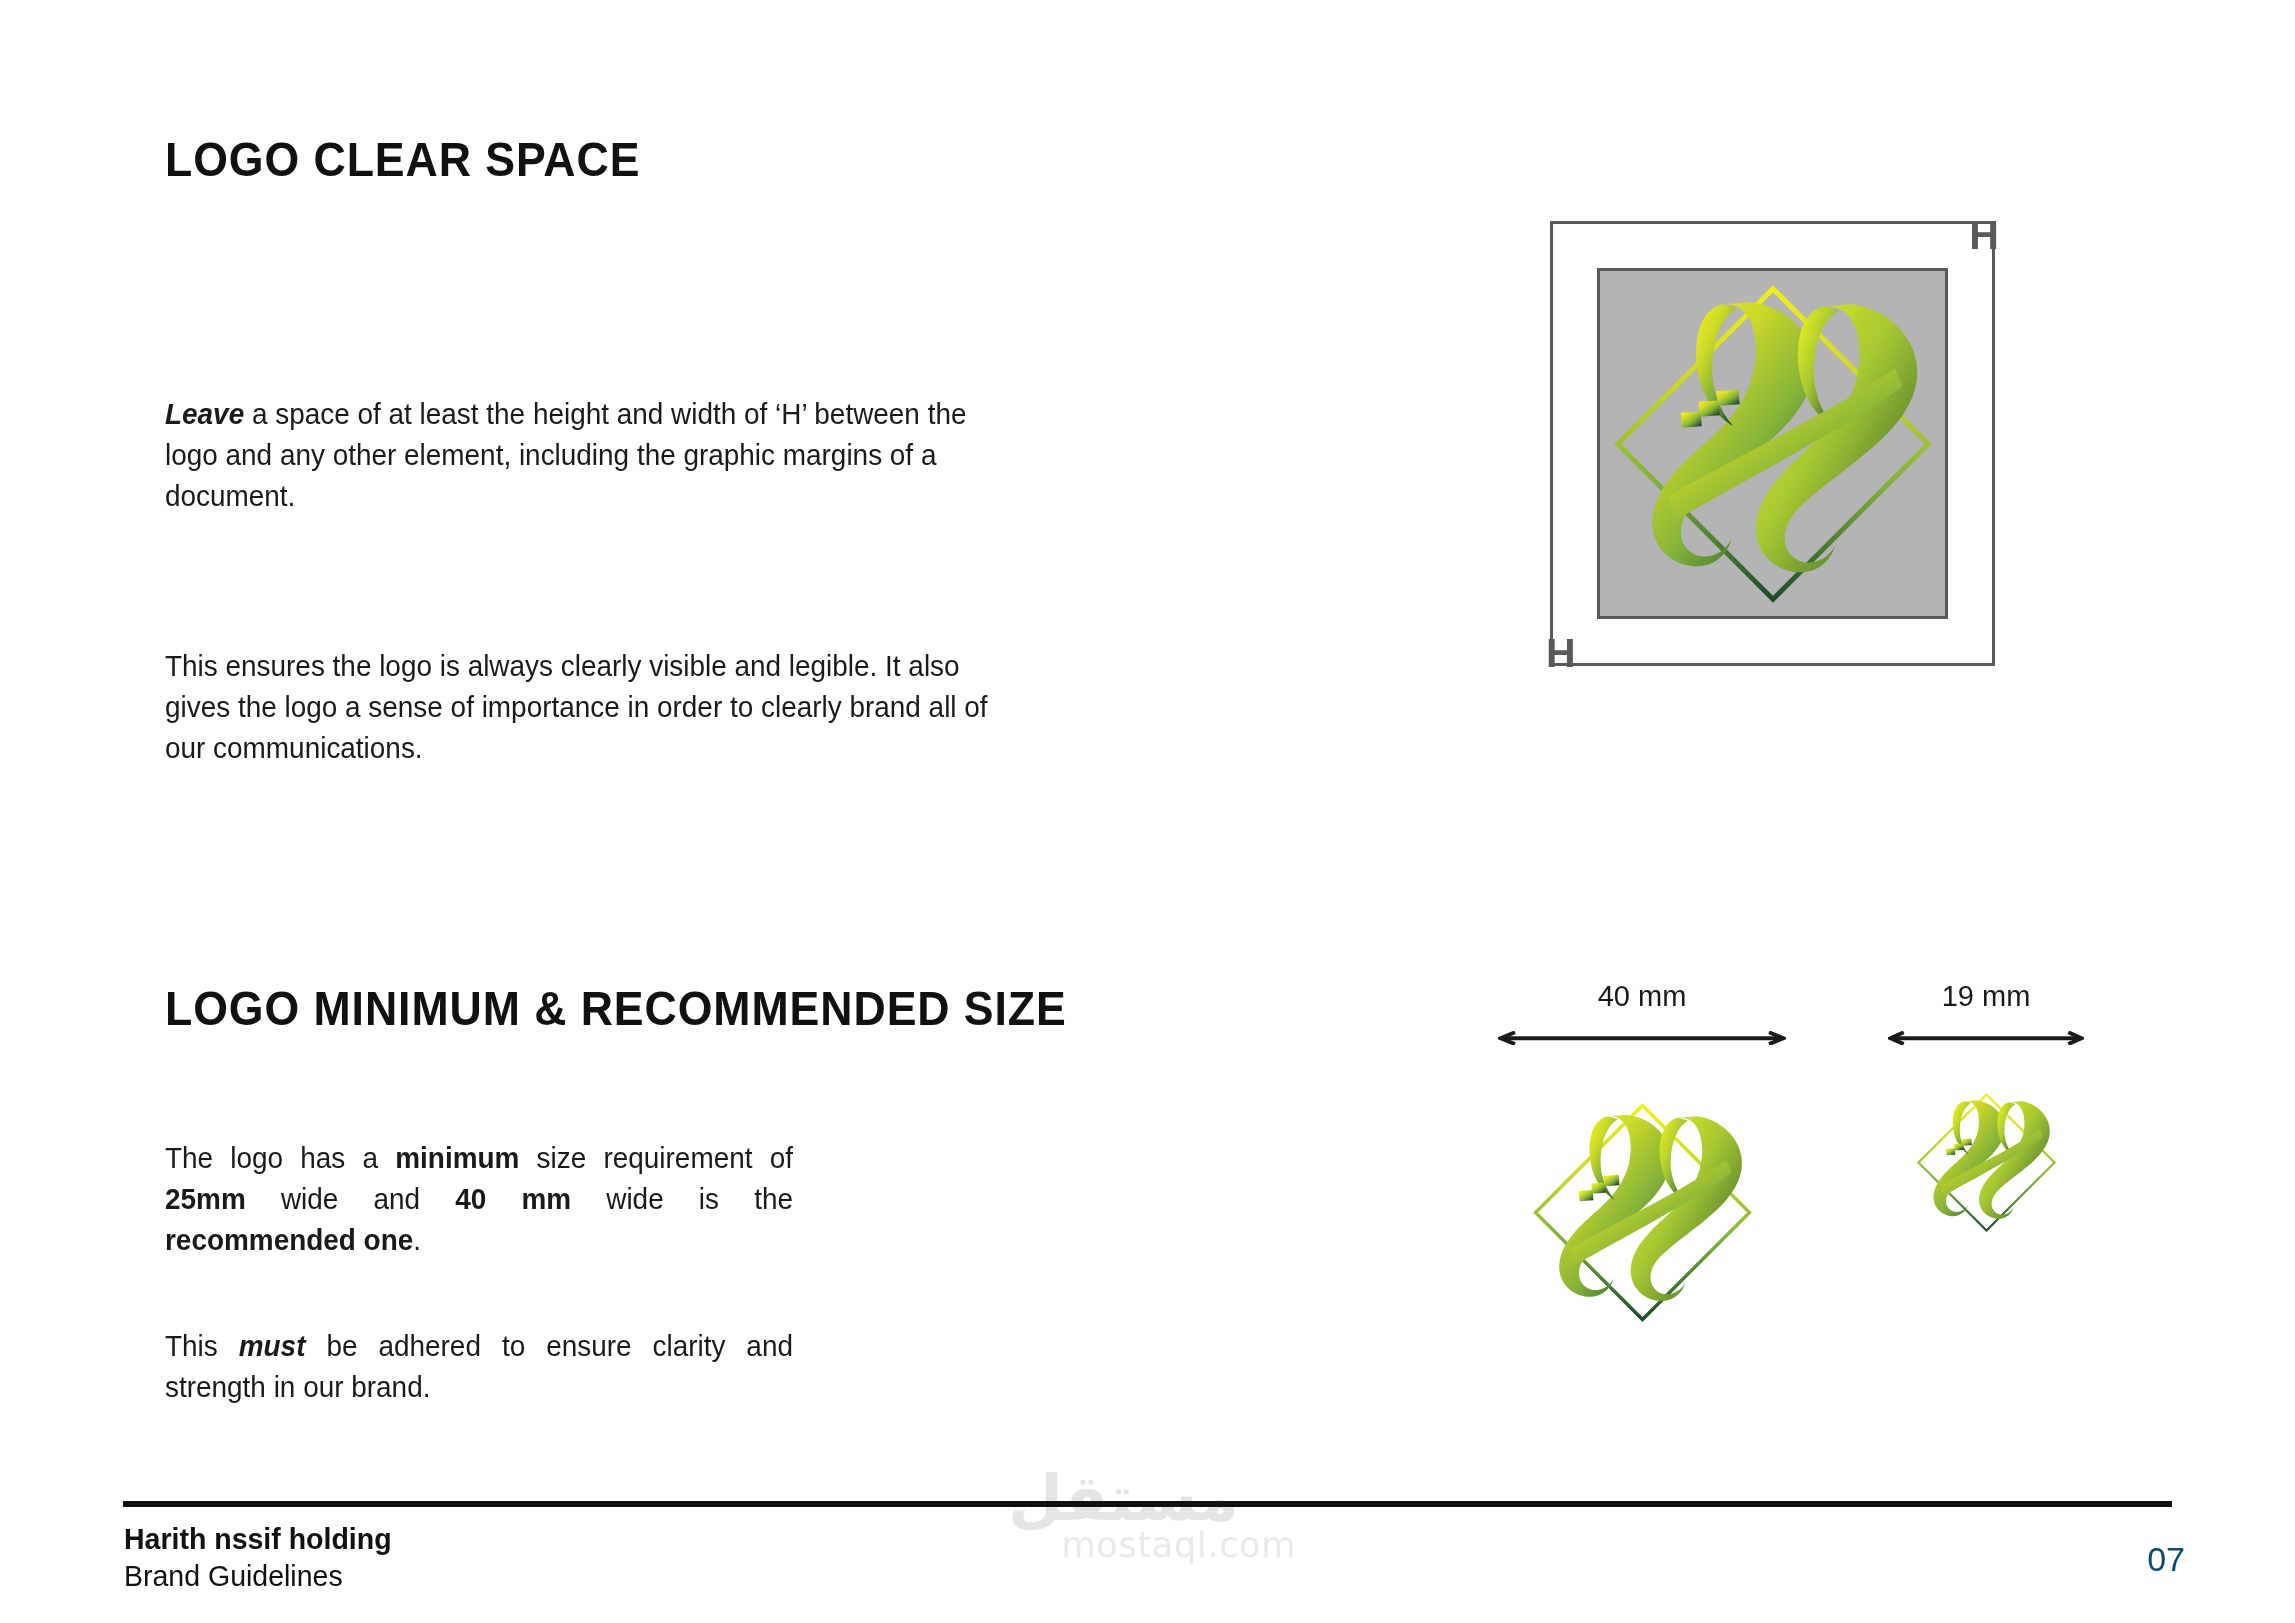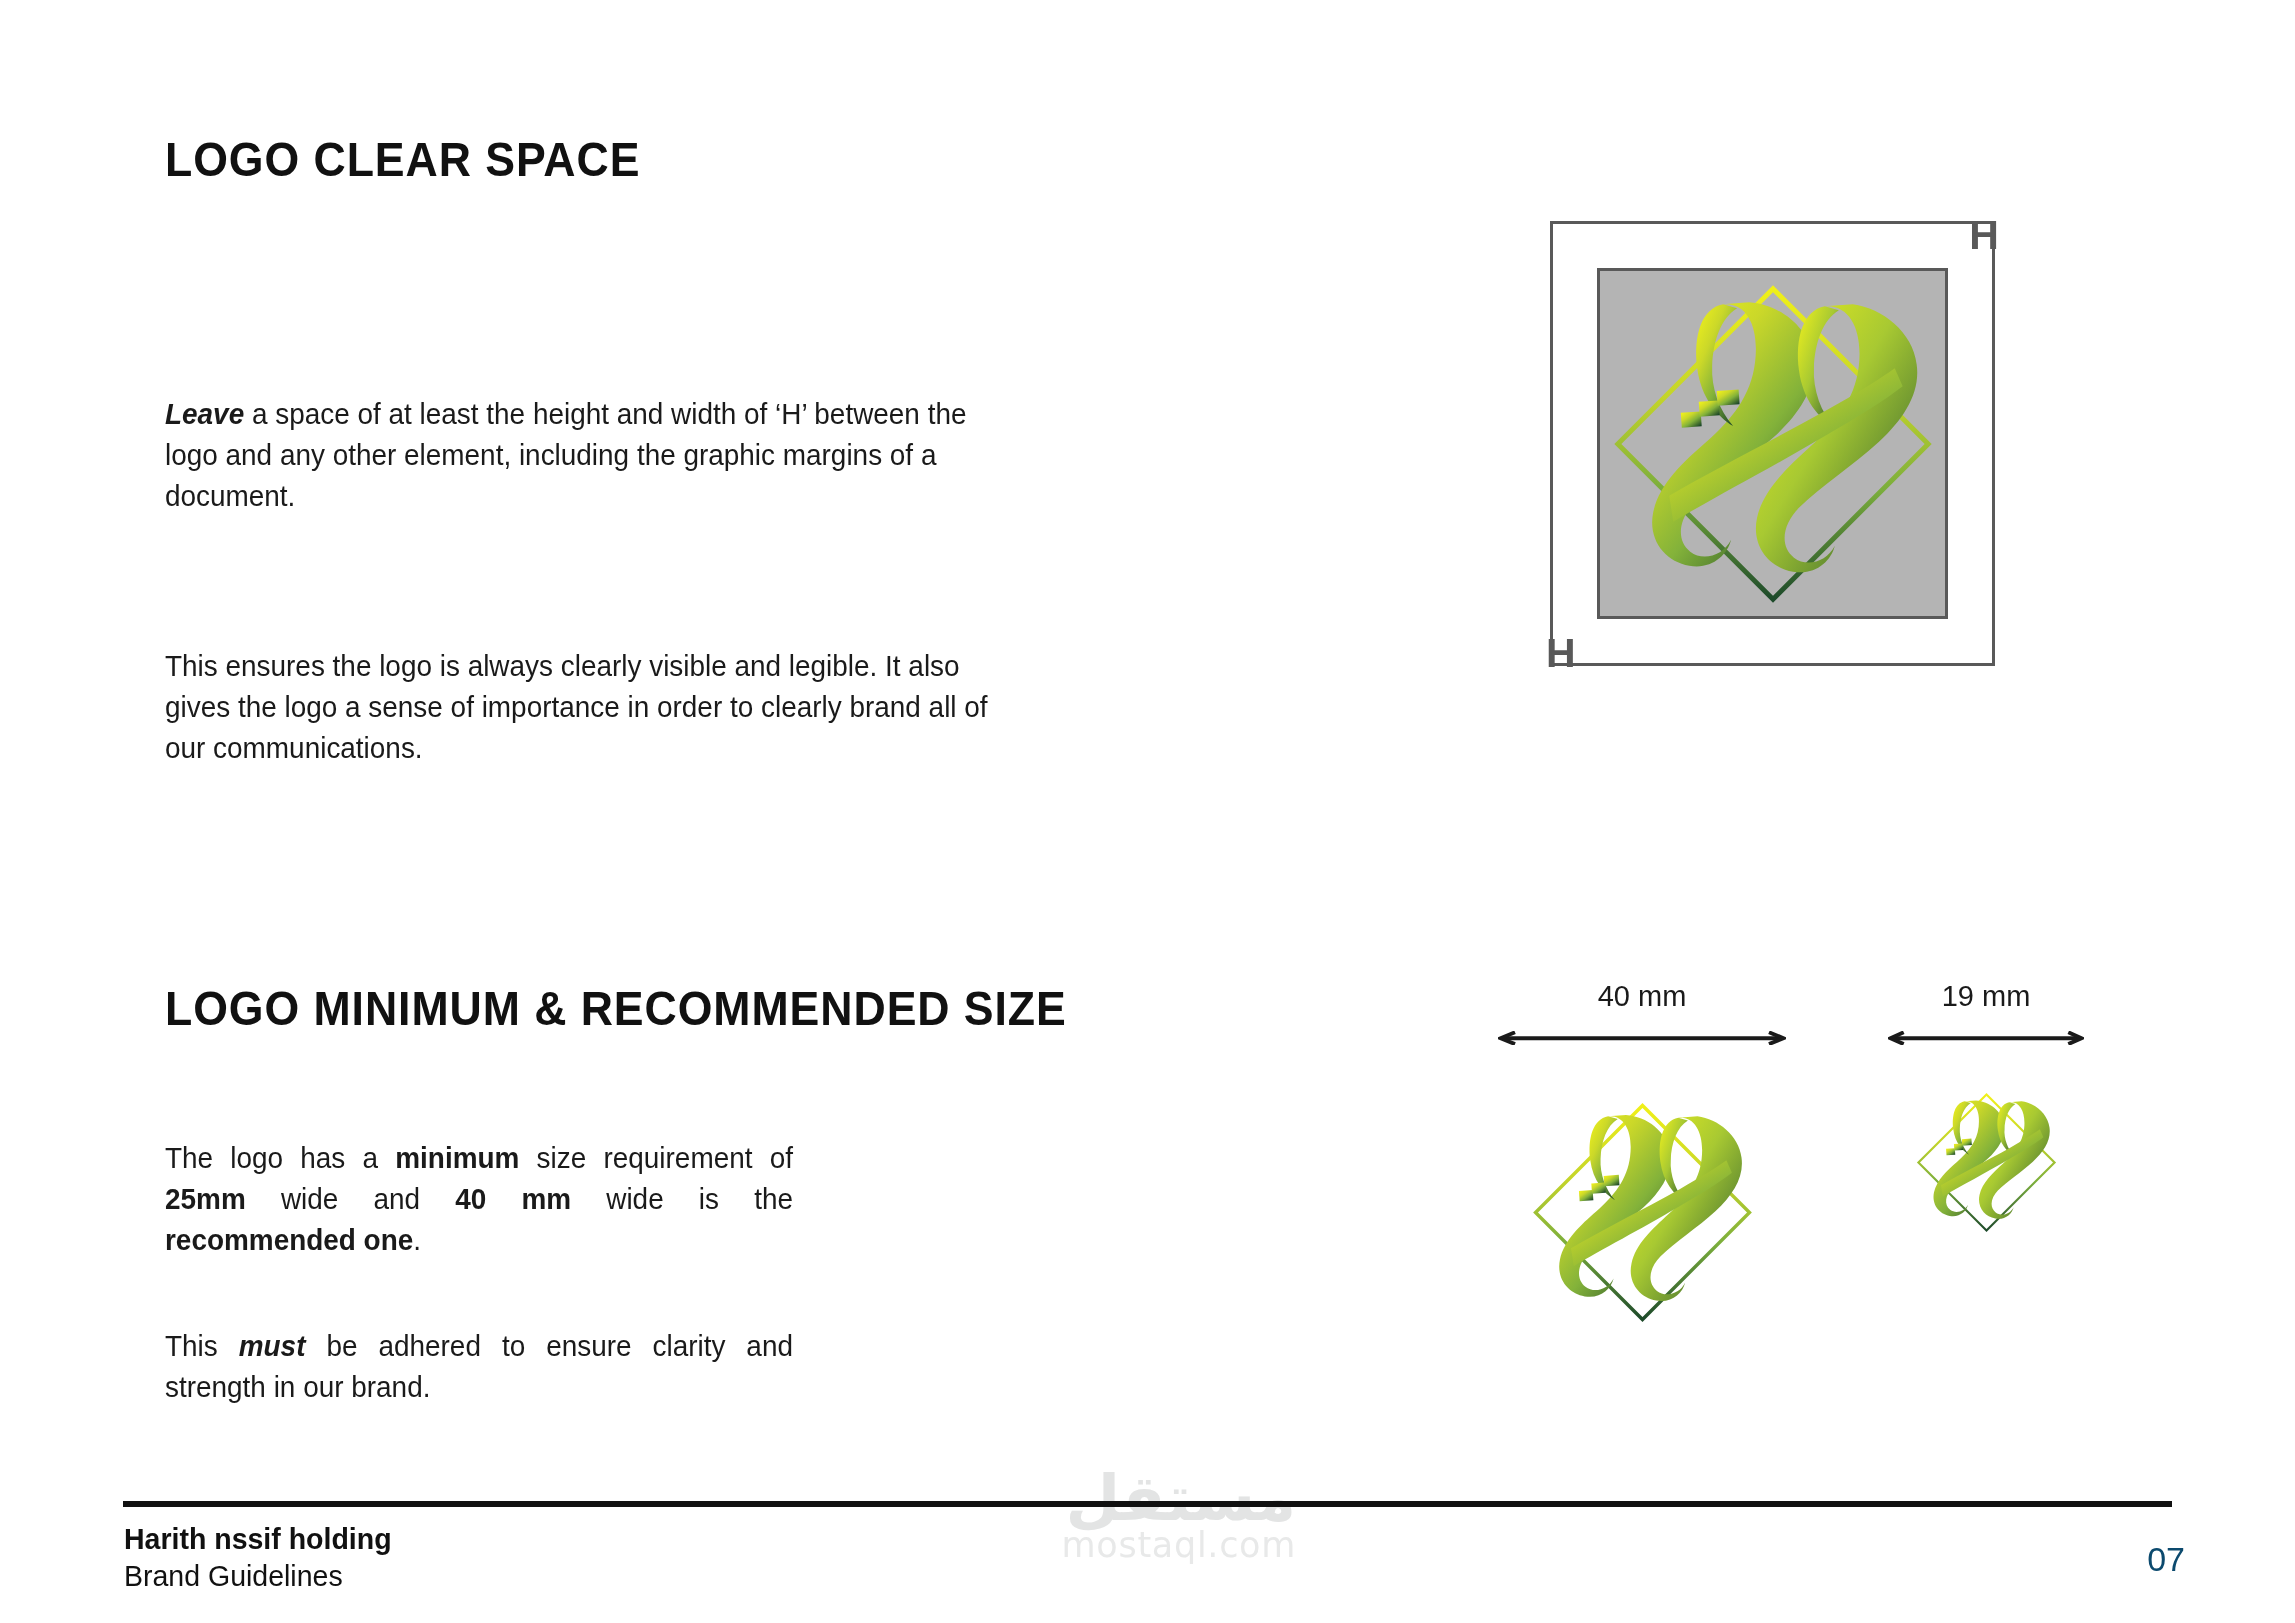--- a/index.html
+++ b/index.html
@@ -177,21 +177,21 @@
     left: 1008px;
     top: 1466px;
     width: 288px;
     height: 137px;
     pointer-events: none;
   }
   #watermark-arabic {
     font-family: "DejaVu Sans", sans-serif;
     font-size: 63px;
     color: #e3e4e4;
-    text-align: right;
+    text-align: left;
     line-height: 1.05;
     direction: rtl;
     font-weight: bold;
   }
   #watermark-domain {
     font-family: "DejaVu Sans", sans-serif;
     font-size: 35px;
     color: #e8e9e9;
     text-align: right;
     line-height: 1;

